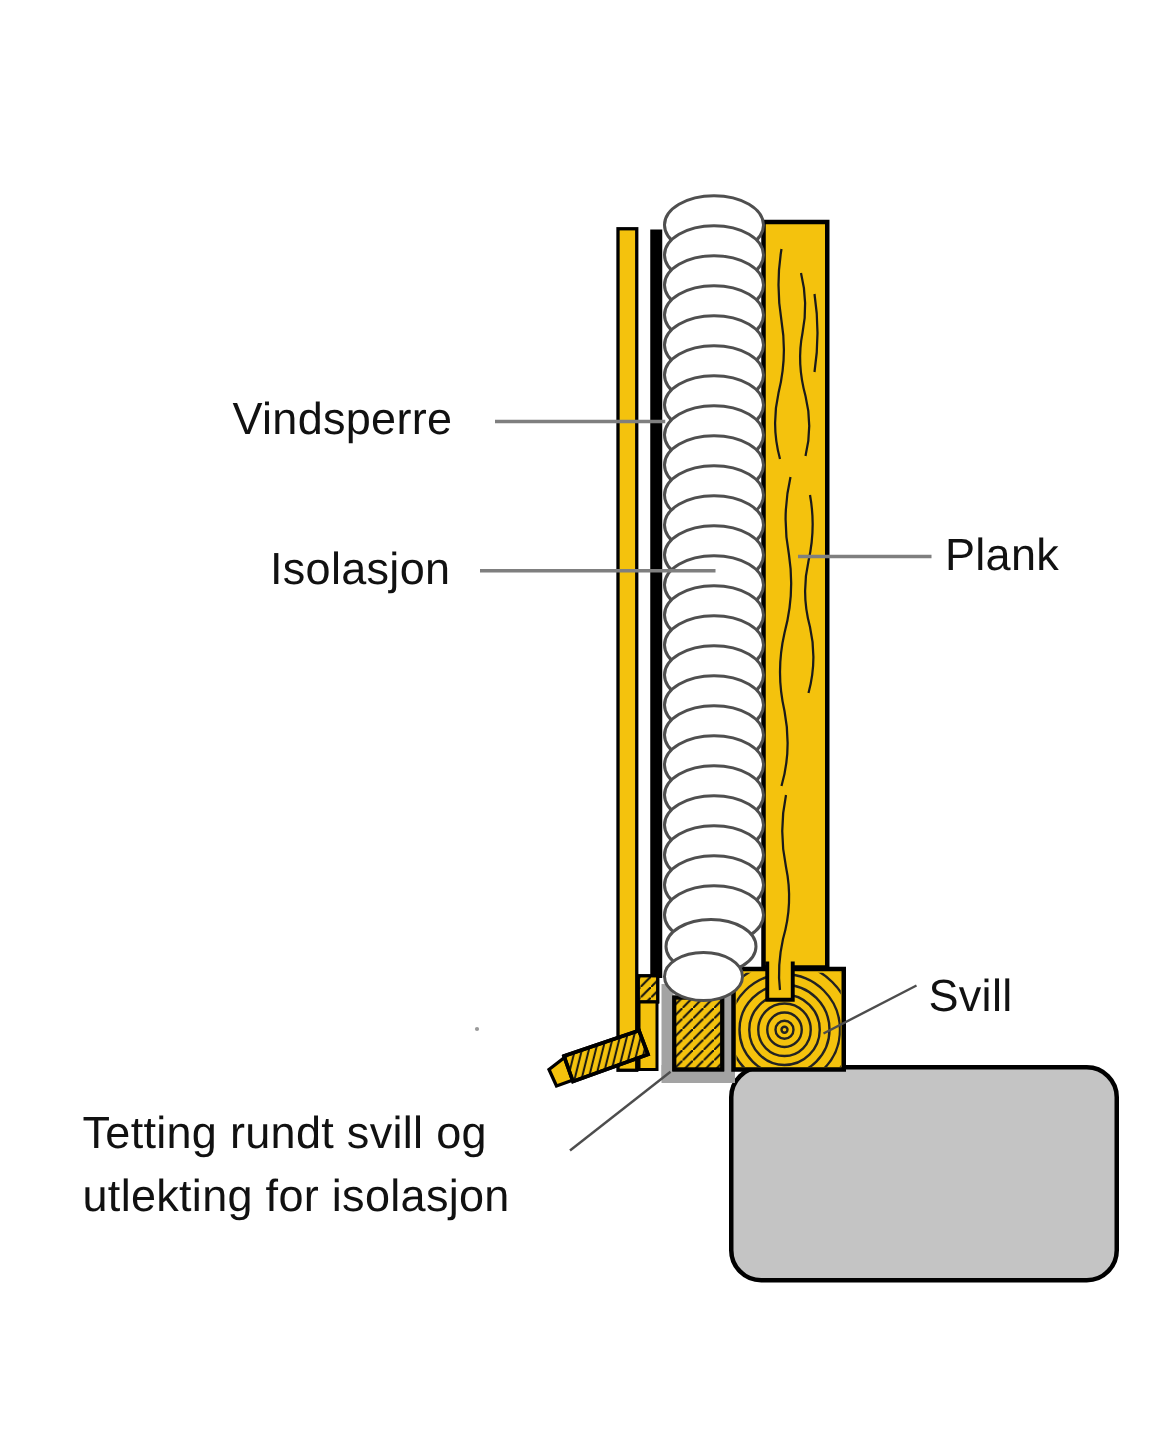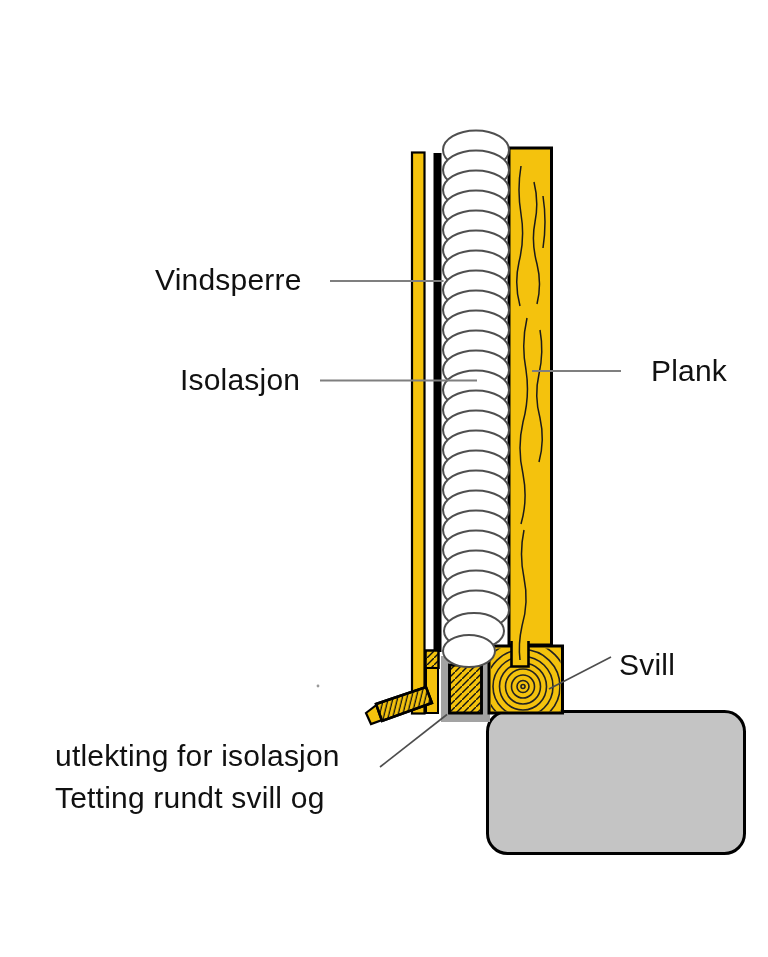--- a/index.html
+++ b/index.html
@@ -135,22 +135,22 @@
       <path d="M380,767 L447,714.5" stroke-width="1.6" stroke="#4D4D4D"></path>
     </g>
 
     <circle cx="318" cy="686" r="1.4" fill="#9a9a9a"></circle>
   </svg>
 
   <div class="lbl" style="left:155px; top:261px;">Vindsperre</div>
 
   <div class="lbl" style="left:180px; top:361px;">Isolasjon</div>
 
-  <div class="lbl" style="left:630px; top:352px;margin-left:21px;">Plank</div>
+  <div class="lbl" style="left:630px; top:352px;">Plank</div>
 
   <div class="lbl" style="left:619px; top:646px;text-align:right;">Svill</div>
 
   <div class="lbl two-line" style="left:55px; top:735px;">
+    <div>Tetting rundt svill og</div>
     <div>utlekting for isolasjon</div>
-    <div>Tetting rundt svill og</div>
   </div>
 
 </div>
 
 </body></html>

